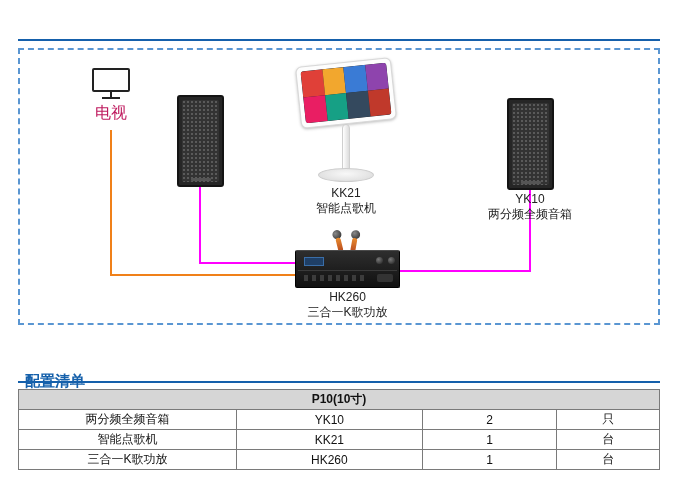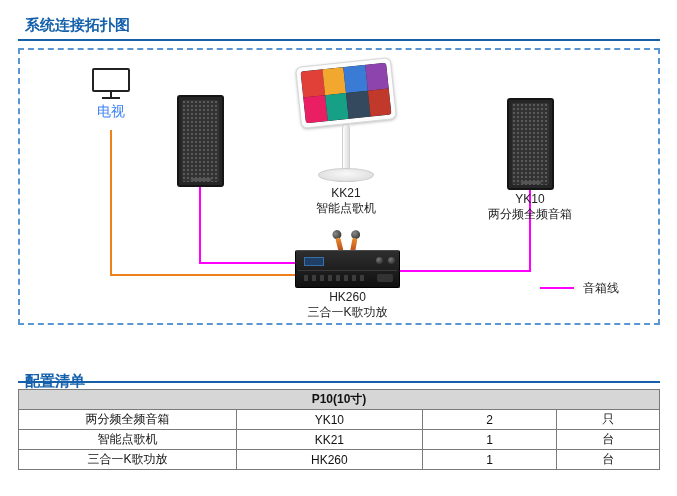--- a/index.html
+++ b/index.html
@@ -46,21 +46,21 @@
   .tv-group { position: absolute; left: 68px; top: 18px; width: 46px; }
   .tv-screen {
     width: 38px; height: 24px;
     border: 2px solid #222;
     border-radius: 2px;
     background: #fff;
     margin: 0 auto;
   }
   .tv-neck { width: 2px; height: 5px; background: #222; margin: 0 auto; }
   .tv-base { width: 18px; height: 2px; background: #222; margin: 0 auto; }
-  .dev-label { font-size: 14px; text-align: center; margin-top: 4px; color: #3b82f6; }
+  .dev-label { font-size: 16px; text-align: center; margin-top: 4px; color: #be185d; }
 
   
   .speaker {
     position: absolute;
     width: 47px; height: 92px;
     background: #262626;
     border: 2px solid #141414;
     border-radius: 3px;
   }
   .speaker .grille {
@@ -206,21 +206,20 @@
   }
   .config-table th { background: #d6d6d6; font-weight: bold; }
   .config-table td { background: #ffffff; }
   col.c1 { width: 34%; } col.c2 { width: 29%; } col.c3 { width: 21%; } col.c4 { width: 16%; }
 </style>
 </head>
 <body>
 
 <div class="page">
 
-  <div class="section-title" id="topology-title">系统连接拓扑图</div>
   <div class="title-rule" id="rule-1"></div>
 
   <div class="diagram">
 
     <div class="wire v hdmi" id="wire-hdmi-v"></div>
     <div class="wire h hdmi" id="wire-hdmi-h"></div>
     <div class="wire v spkwire" id="wire-left-v"></div>
     <div class="wire h spkwire" id="wire-left-h"></div>
     <div class="wire v spkwire" id="wire-right-v"></div>
     <div class="wire h spkwire" id="wire-right-h"></div>
@@ -283,24 +282,20 @@
     <div class="dev-caption" id="caption-right-speaker">
       <div>YK10</div>
       <div>两分频全频音箱</div>
     </div>
     <div class="dev-caption" id="caption-amp">
       <div>HK260</div>
       <div>三合一K歌功放</div>
     </div>
 
     <div class="legend">
-      <div class="legend-row">
-        <span class="legend-swatch spkwire"></span>
-        <span class="legend-label">音箱线</span>
-      </div>
     </div>
 
   </div>
 
   <div class="section-title" id="config-title">配置清单</div>
   <div class="title-rule" id="rule-2"></div>
 
   <table class="config-table">
     <colgroup>
         <col class="c1">

